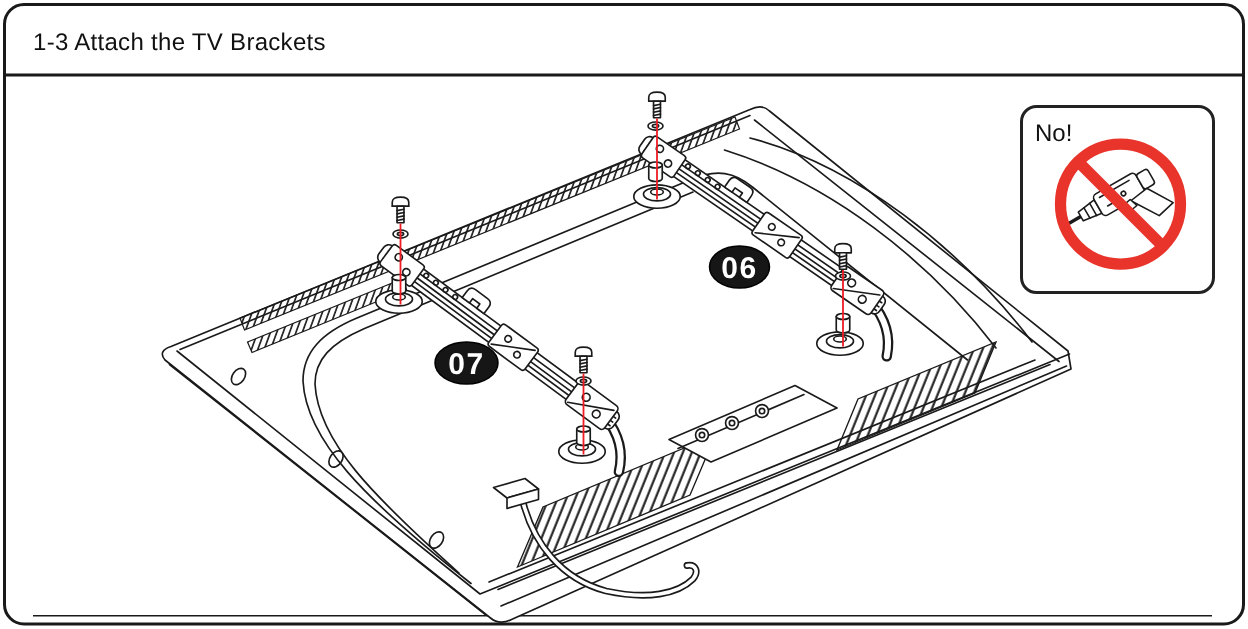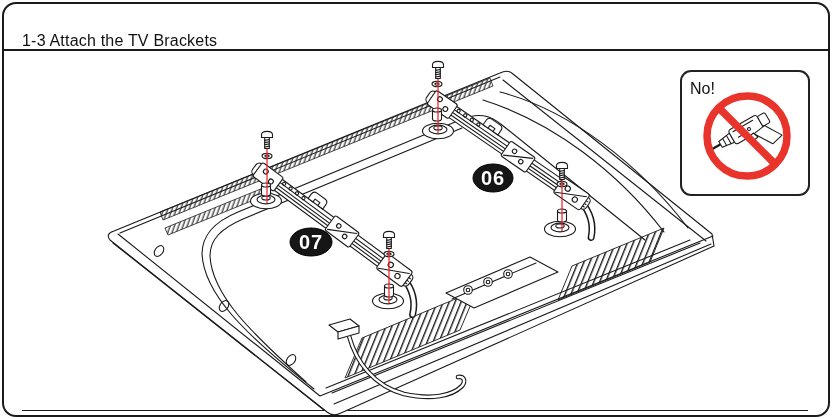--- a/index.html
+++ b/index.html
@@ -1,20 +1,20 @@
 <!DOCTYPE html>
 <html><head>
 <meta charset="utf-8">
 <style>
   html,body{margin:0;padding:0;background:#fff;}
   body{width:832px;height:419px;position:relative;overflow:hidden;
        font-family:"Liberation Sans",sans-serif;color:#111;}
   .page-border{position:absolute;left:2px;top:2px;right:2px;bottom:2px;
        border:2.5px solid #1a1a1a;border-radius:14px;}
-  .section-title{position:absolute;left:22px;top:32px;font-size:16px;color:#111;
+  .section-title{position:absolute;left:22px;top:20px;font-size:16px;color:#111;
        letter-spacing:.2px;}
   .title-divider{position:absolute;left:3px;right:3px;top:49px;border-top:2px solid #1a1a1a;}
   .footer-divider{position:absolute;left:22px;top:410px;width:786px;border-top:1.6px solid #1a1a1a;}
   svg{position:absolute;left:0;top:0;}
   svg text{font-family:"Liberation Sans",sans-serif;}
   .ink{stroke:#1a1a1a;fill:none;stroke-width:1.1;stroke-linecap:round;stroke-linejoin:round;}
   .inkw{stroke:#1a1a1a;fill:#fff;stroke-width:1.1;stroke-linecap:round;stroke-linejoin:round;}
 </style>
 </head>
 <body>

